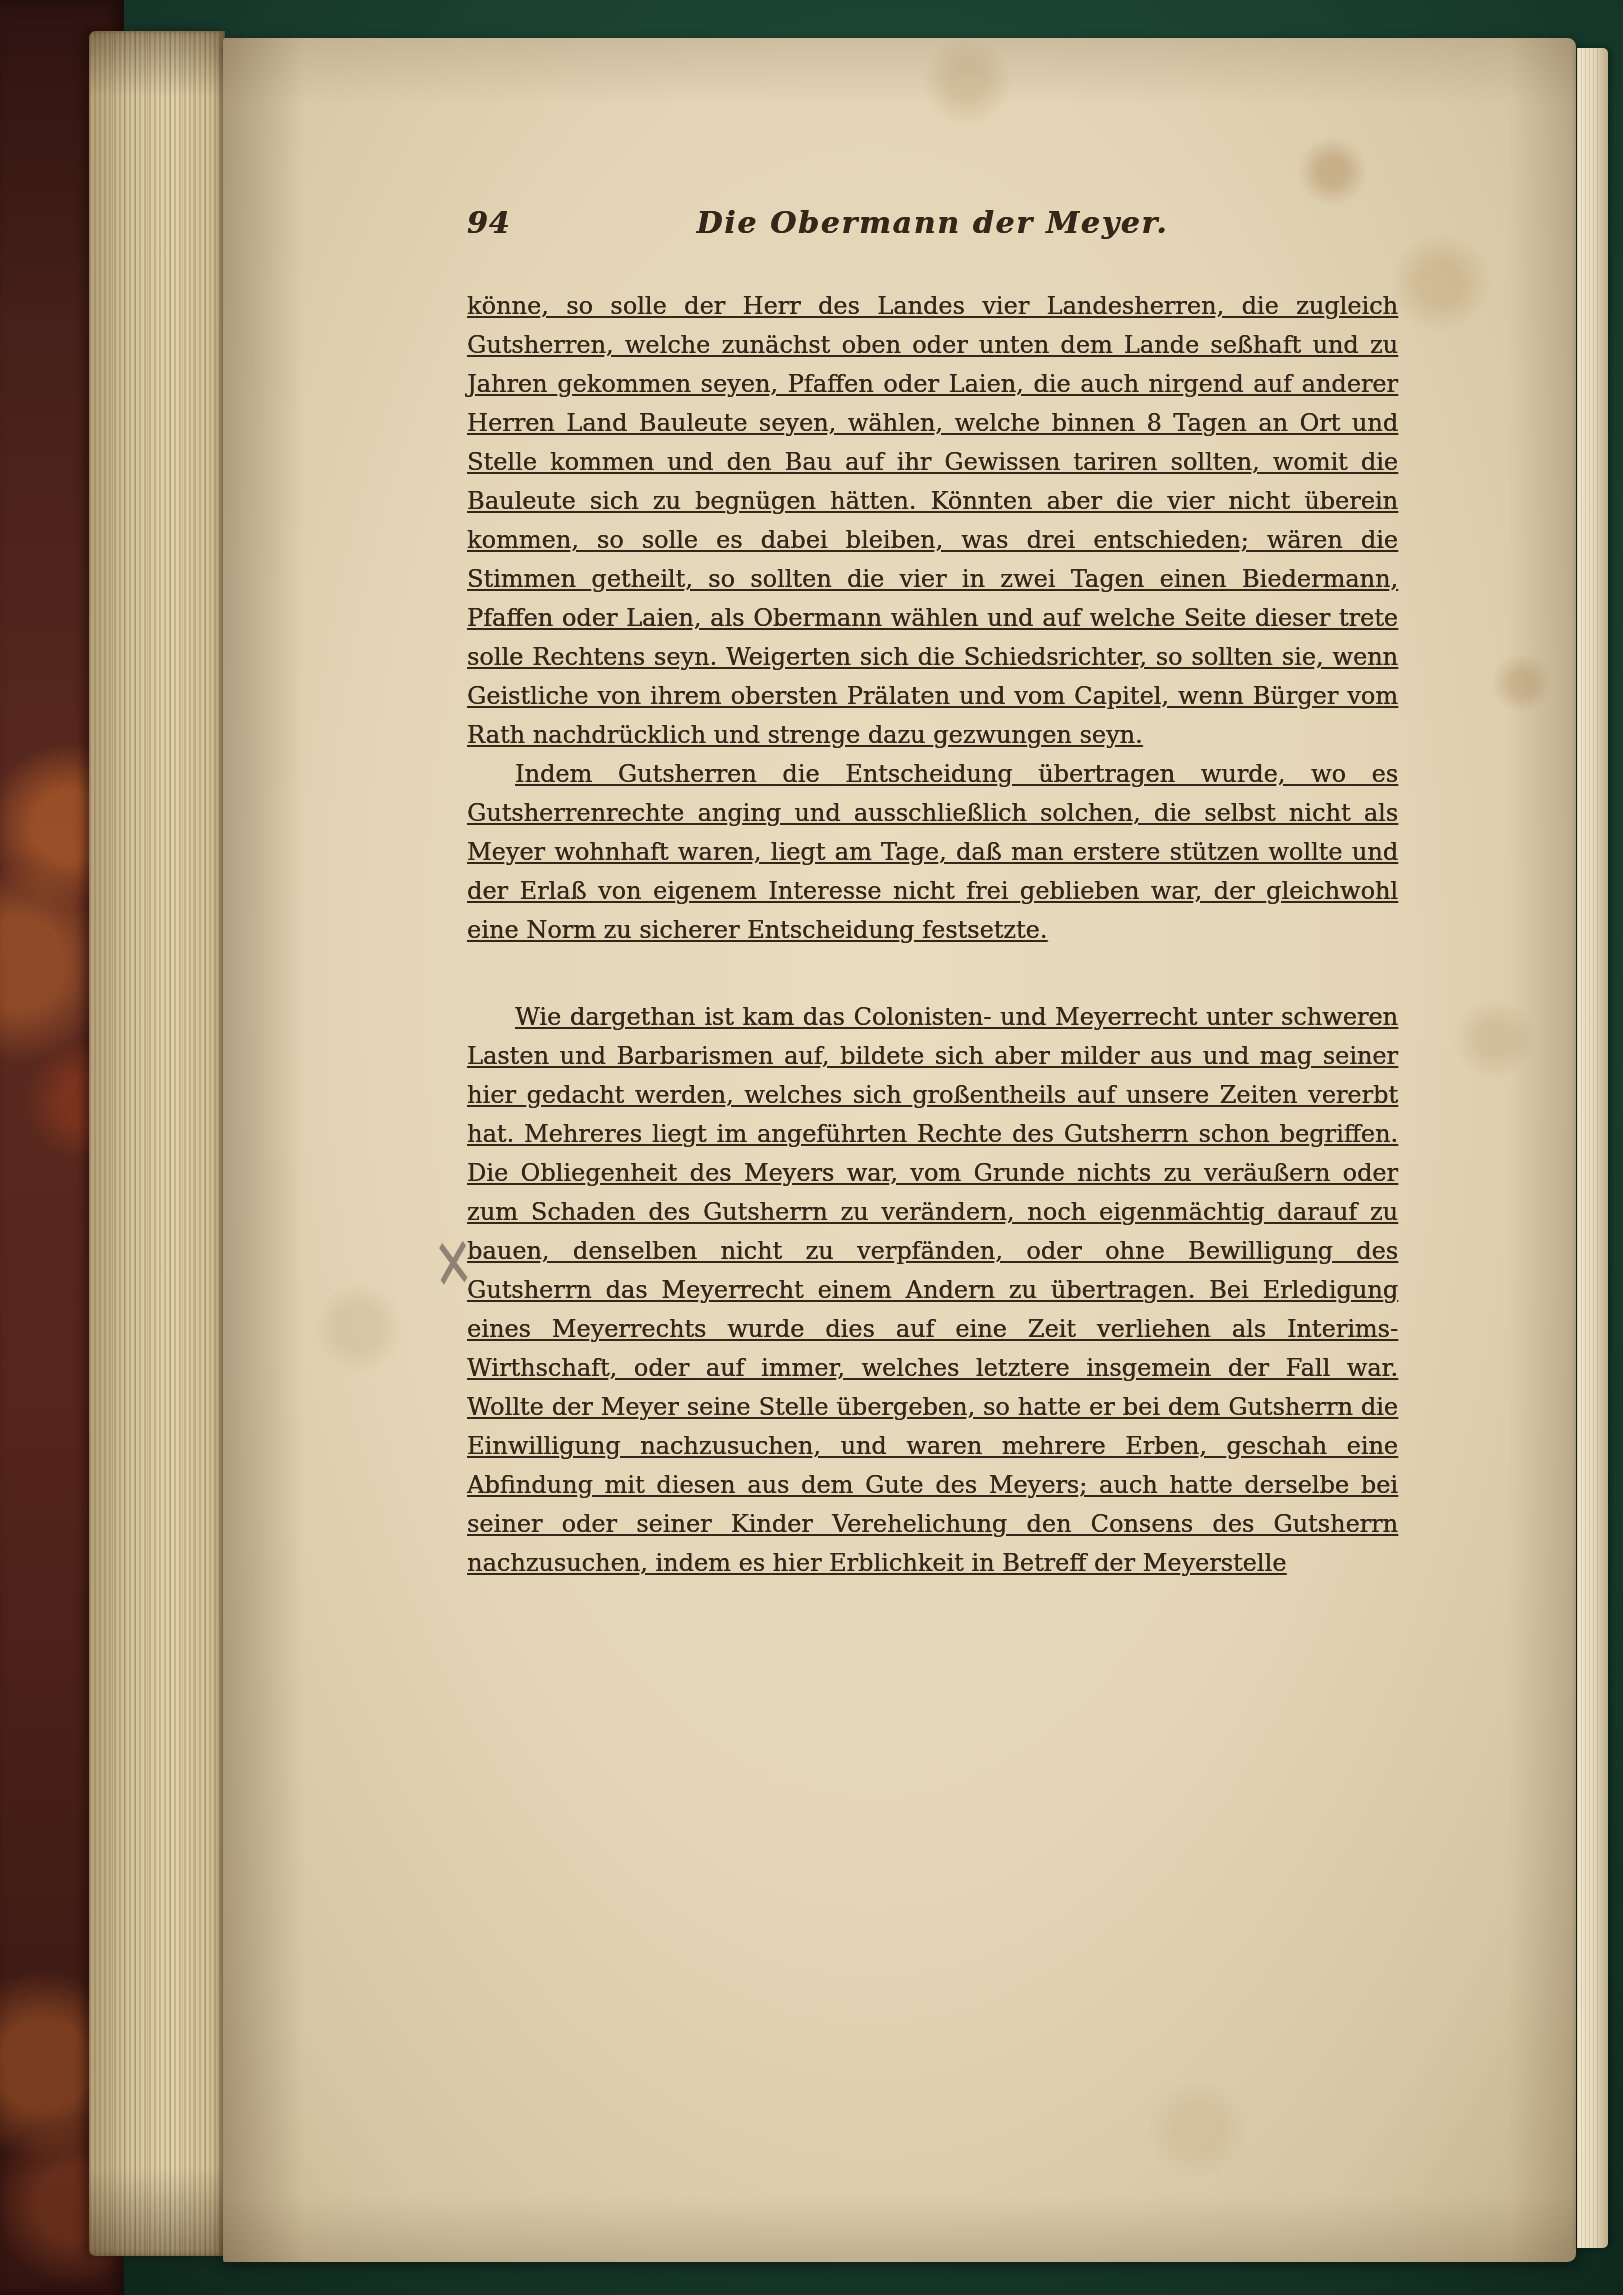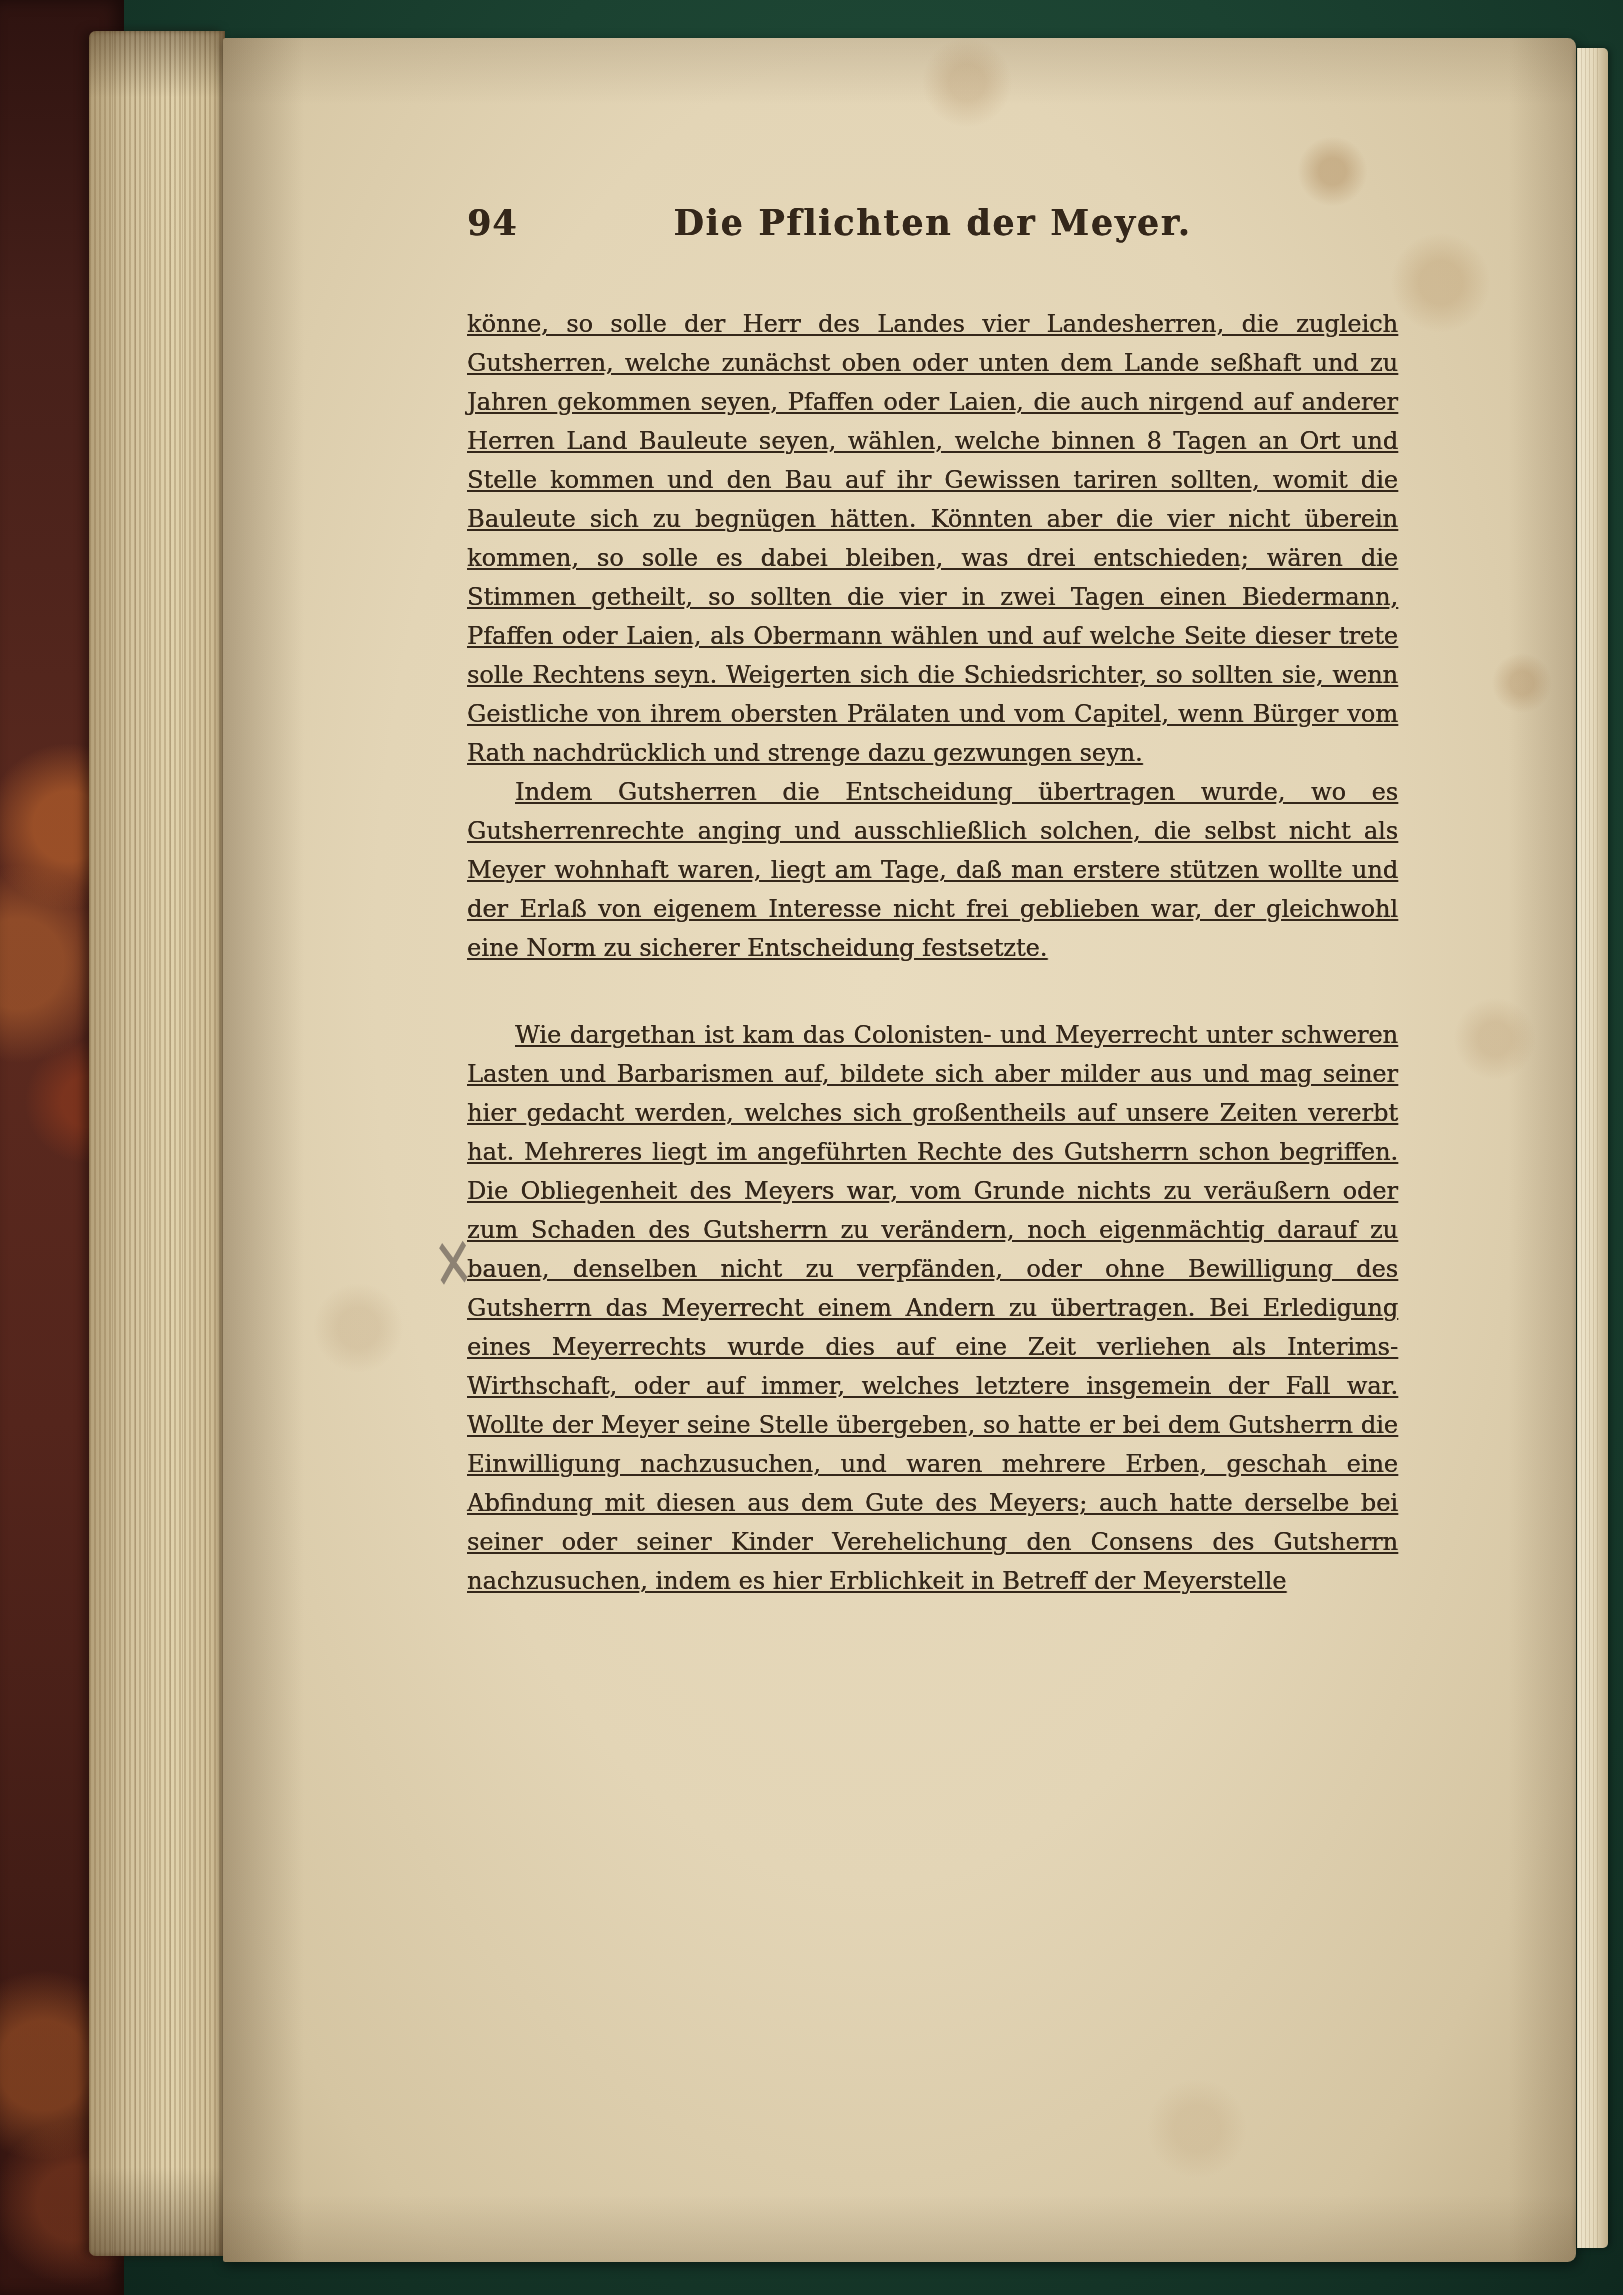--- a/index.html
+++ b/index.html
@@ -71,22 +71,22 @@
 
   
   .text-col{
     position:absolute;left:244px;top:165px;width:931px;
     color:#34271a;
     font-size:24px;line-height:39px;
     text-align:justify;
     text-shadow:0.3px 0 0 currentColor;
   }
   .head-row{
-    position:relative;height:41px;margin-bottom:61px;
-    font-size:35px;font-weight:bold;
+    position:relative;height:41px;margin-bottom:43px;
+    font-size:30px;font-weight:bold;font-style:italic;
   }
   .page-num{position:absolute;left:0;top:0;letter-spacing:0.8px;}
   .run-head{
     position:absolute;left:0;right:0;top:0;text-align:center;
     letter-spacing:1.7px;
   }
   .text-col p{margin:0;text-decoration:underline;}
   .p-indent{text-indent:48px;}
   .p-gap{margin-top:48px !important;}
 
@@ -110,21 +110,21 @@
   <div class="stack"></div>
 
   <div class="page">
 
     <div class="margin-mark">✕</div>
 
     <div class="text-col">
 
       <div class="head-row">
         <span class="page-num">94</span>
-        <span class="run-head">Die Pflichten der Meyer.</span>
+        <span class="run-head">Die Obermann der Meyer.</span>
       </div>
 
       <p>könne, so solle der Herr des Landes vier Landesherren, die zugleich Gutsherren, welche zunächst oben oder unten dem Lande seßhaft und zu Jahren gekommen seyen, Pfaffen oder Laien, die auch nirgend auf anderer Herren Land Bauleute seyen, wählen, welche binnen 8 Tagen an Ort und Stelle kommen und den Bau auf ihr Gewissen tariren sollten, womit die Bauleute sich zu begnügen hätten.  Könnten aber die vier nicht überein kommen, so solle es dabei bleiben, was drei entschieden; wären die Stimmen getheilt, so sollten die vier in zwei Tagen einen Biedermann, Pfaffen oder Laien, als Obermann wählen und auf welche Seite dieser trete solle Rechtens seyn.  Weigerten sich die Schiedsrichter, so sollten sie, wenn Geistliche von ihrem obersten Prälaten und vom Capitel, wenn Bürger vom Rath nachdrücklich und strenge dazu gezwungen seyn.</p>
 
       <p class="p-indent">Indem Gutsherren die Entscheidung übertragen wurde, wo es Gutsherrenrechte anging und ausschließlich solchen, die selbst nicht als Meyer wohnhaft waren, liegt am Tage, daß man erstere stützen wollte und der Erlaß von eigenem Interesse nicht frei geblieben war, der gleichwohl eine Norm zu sicherer Entscheidung festsetzte.</p>
 
       <p class="p-indent p-gap">Wie dargethan ist kam das Colonisten- und Meyerrecht unter schweren Lasten und Barbarismen auf, bildete sich aber milder aus und mag seiner hier gedacht werden, welches sich großentheils auf unsere Zeiten vererbt hat.  Mehreres liegt im angeführten Rechte des Gutsherrn schon begriffen.  Die Obliegenheit des Meyers war, vom Grunde nichts zu veräußern oder zum Schaden des Gutsherrn zu verändern, noch eigenmächtig darauf zu bauen, denselben nicht zu verpfänden, oder ohne Bewilligung des Gutsherrn das Meyerrecht einem Andern zu übertragen.  Bei Erledigung eines Meyerrechts wurde dies auf eine Zeit verliehen als Interims-Wirthschaft, oder auf immer, welches letztere insgemein der Fall war.  Wollte der Meyer seine Stelle übergeben, so hatte er bei dem Gutsherrn die Einwilligung nachzusuchen, und waren mehrere Erben, geschah eine Abfindung mit diesen aus dem Gute des Meyers; auch hatte derselbe bei seiner oder seiner Kinder Verehelichung den Consens des Gutsherrn nachzusuchen, indem es hier Erblichkeit in Betreff der Meyerstelle</p>
 
     </div>
   </div>

